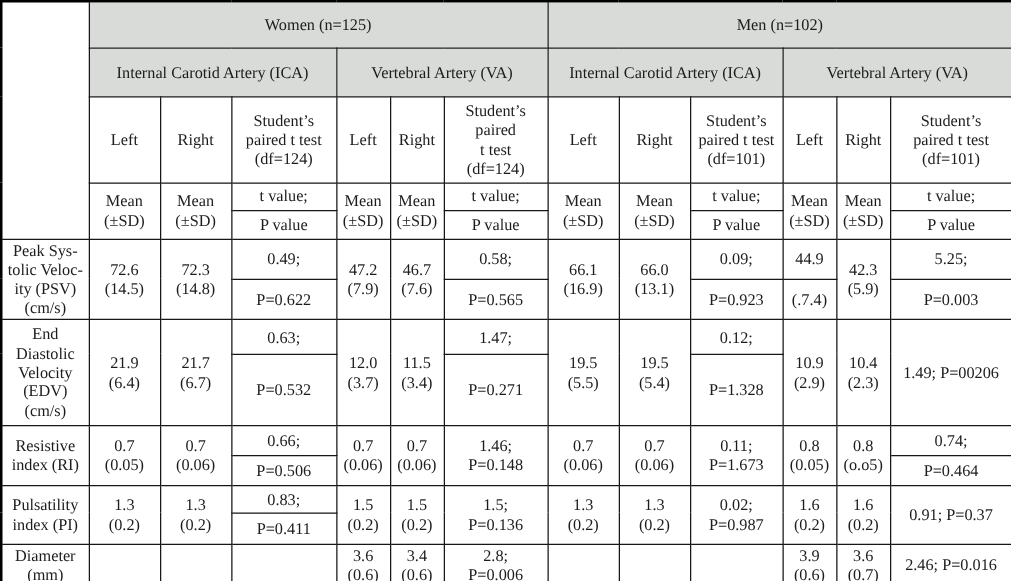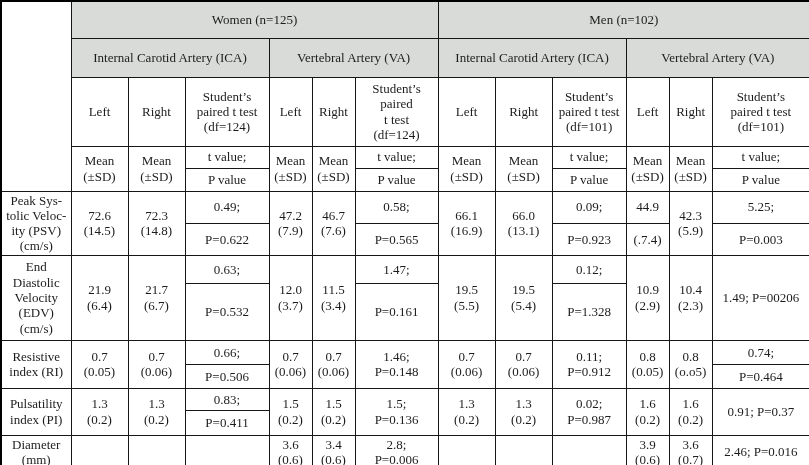--- a/index.html
+++ b/index.html
@@ -167,21 +167,21 @@
 (5.4)</td>
     <td>0.12;</td>
     <td rowspan="2">10.9
 (2.9)</td>
     <td rowspan="2">10.4
 (2.3)</td>
     <td rowspan="2">1.49; P=00206</td>
   </tr>
   <tr style="height:57px">
     <td>P=0.532</td>
-    <td>P=0.161</td>
+    <td>P=0.271</td>
     <td>P=1.328</td>
   </tr>
 
   <tr style="height:24px">
     <td rowspan="2">Resistive
 index (RI)</td>
     <td rowspan="2">0.7
 (0.05)</td>
     <td rowspan="2">0.7
 (0.06)</td>
@@ -190,21 +190,21 @@
 (0.06)</td>
     <td rowspan="2">0.7
 (0.06)</td>
     <td rowspan="2">1.46;
 P=0.148</td>
     <td rowspan="2">0.7
 (0.06)</td>
     <td rowspan="2">0.7
 (0.06)</td>
     <td rowspan="2">0.11;
-P=0.912</td>
+P=1.673</td>
     <td rowspan="2">0.8
 (0.05)</td>
     <td rowspan="2">0.8
 (o.o5)</td>
     <td>0.74;</td>
   </tr>
   <tr style="height:24px">
     <td>P=0.506</td>
     <td>P=0.464</td>
   </tr>

